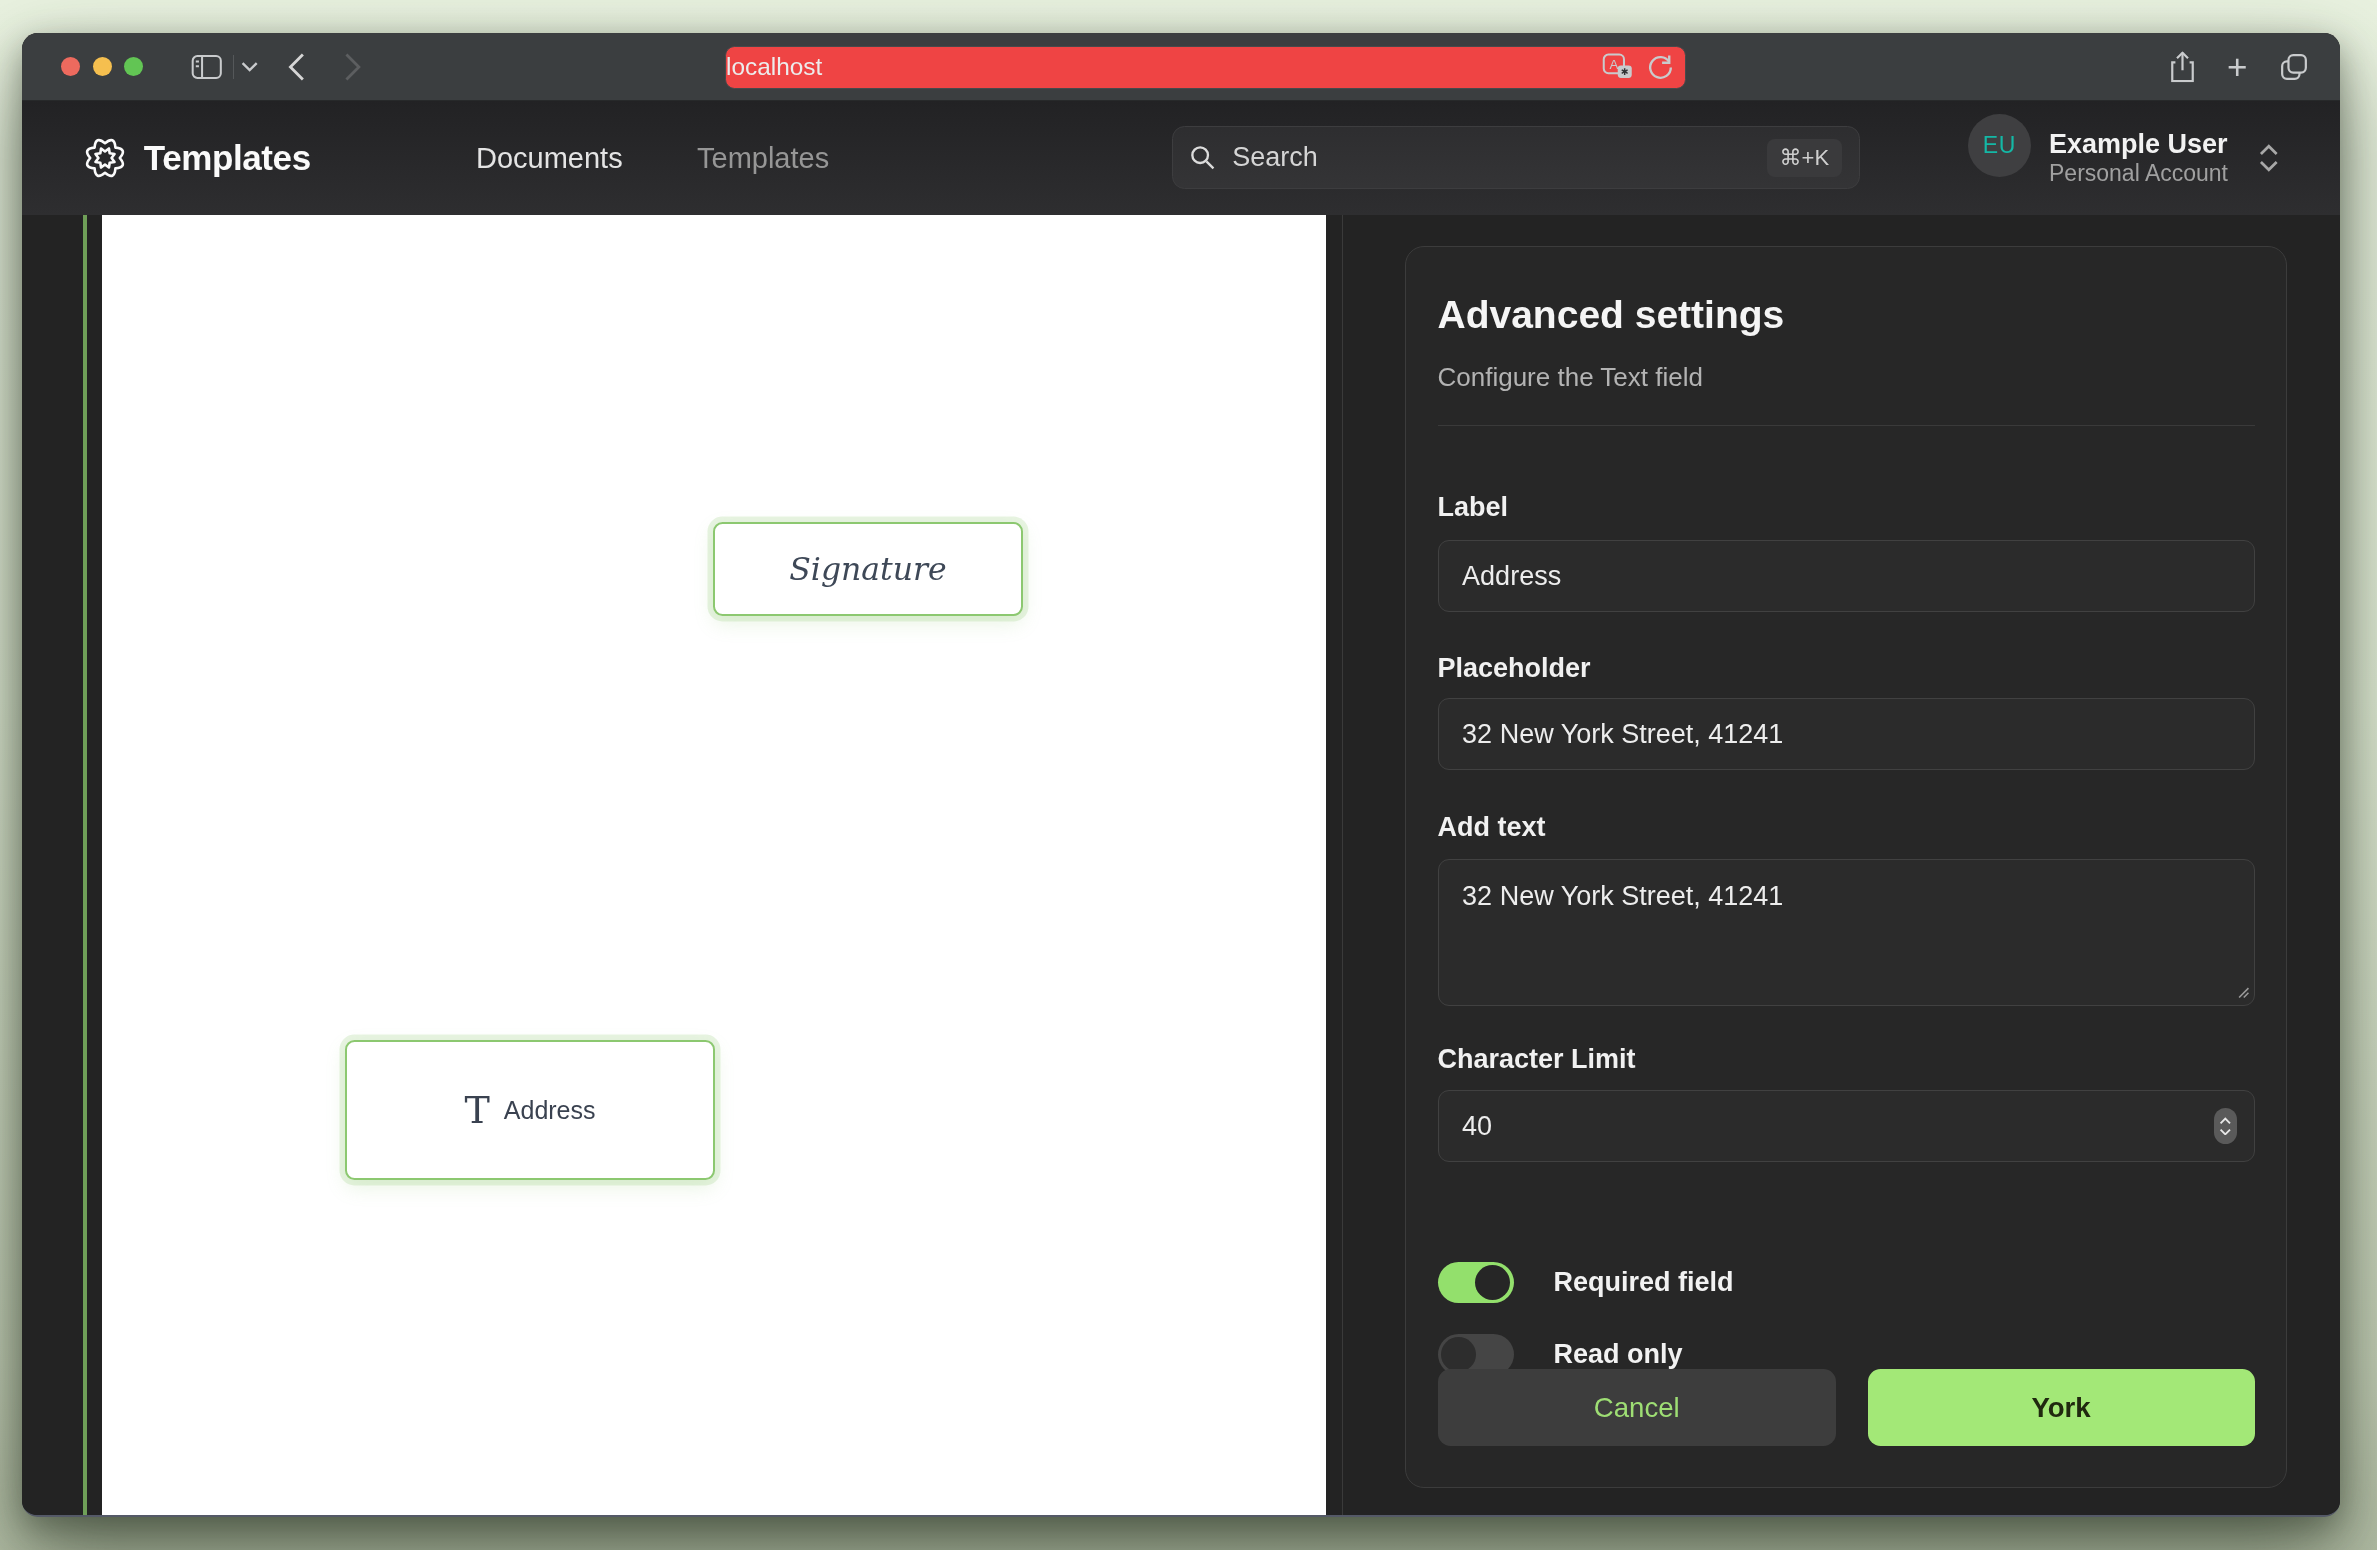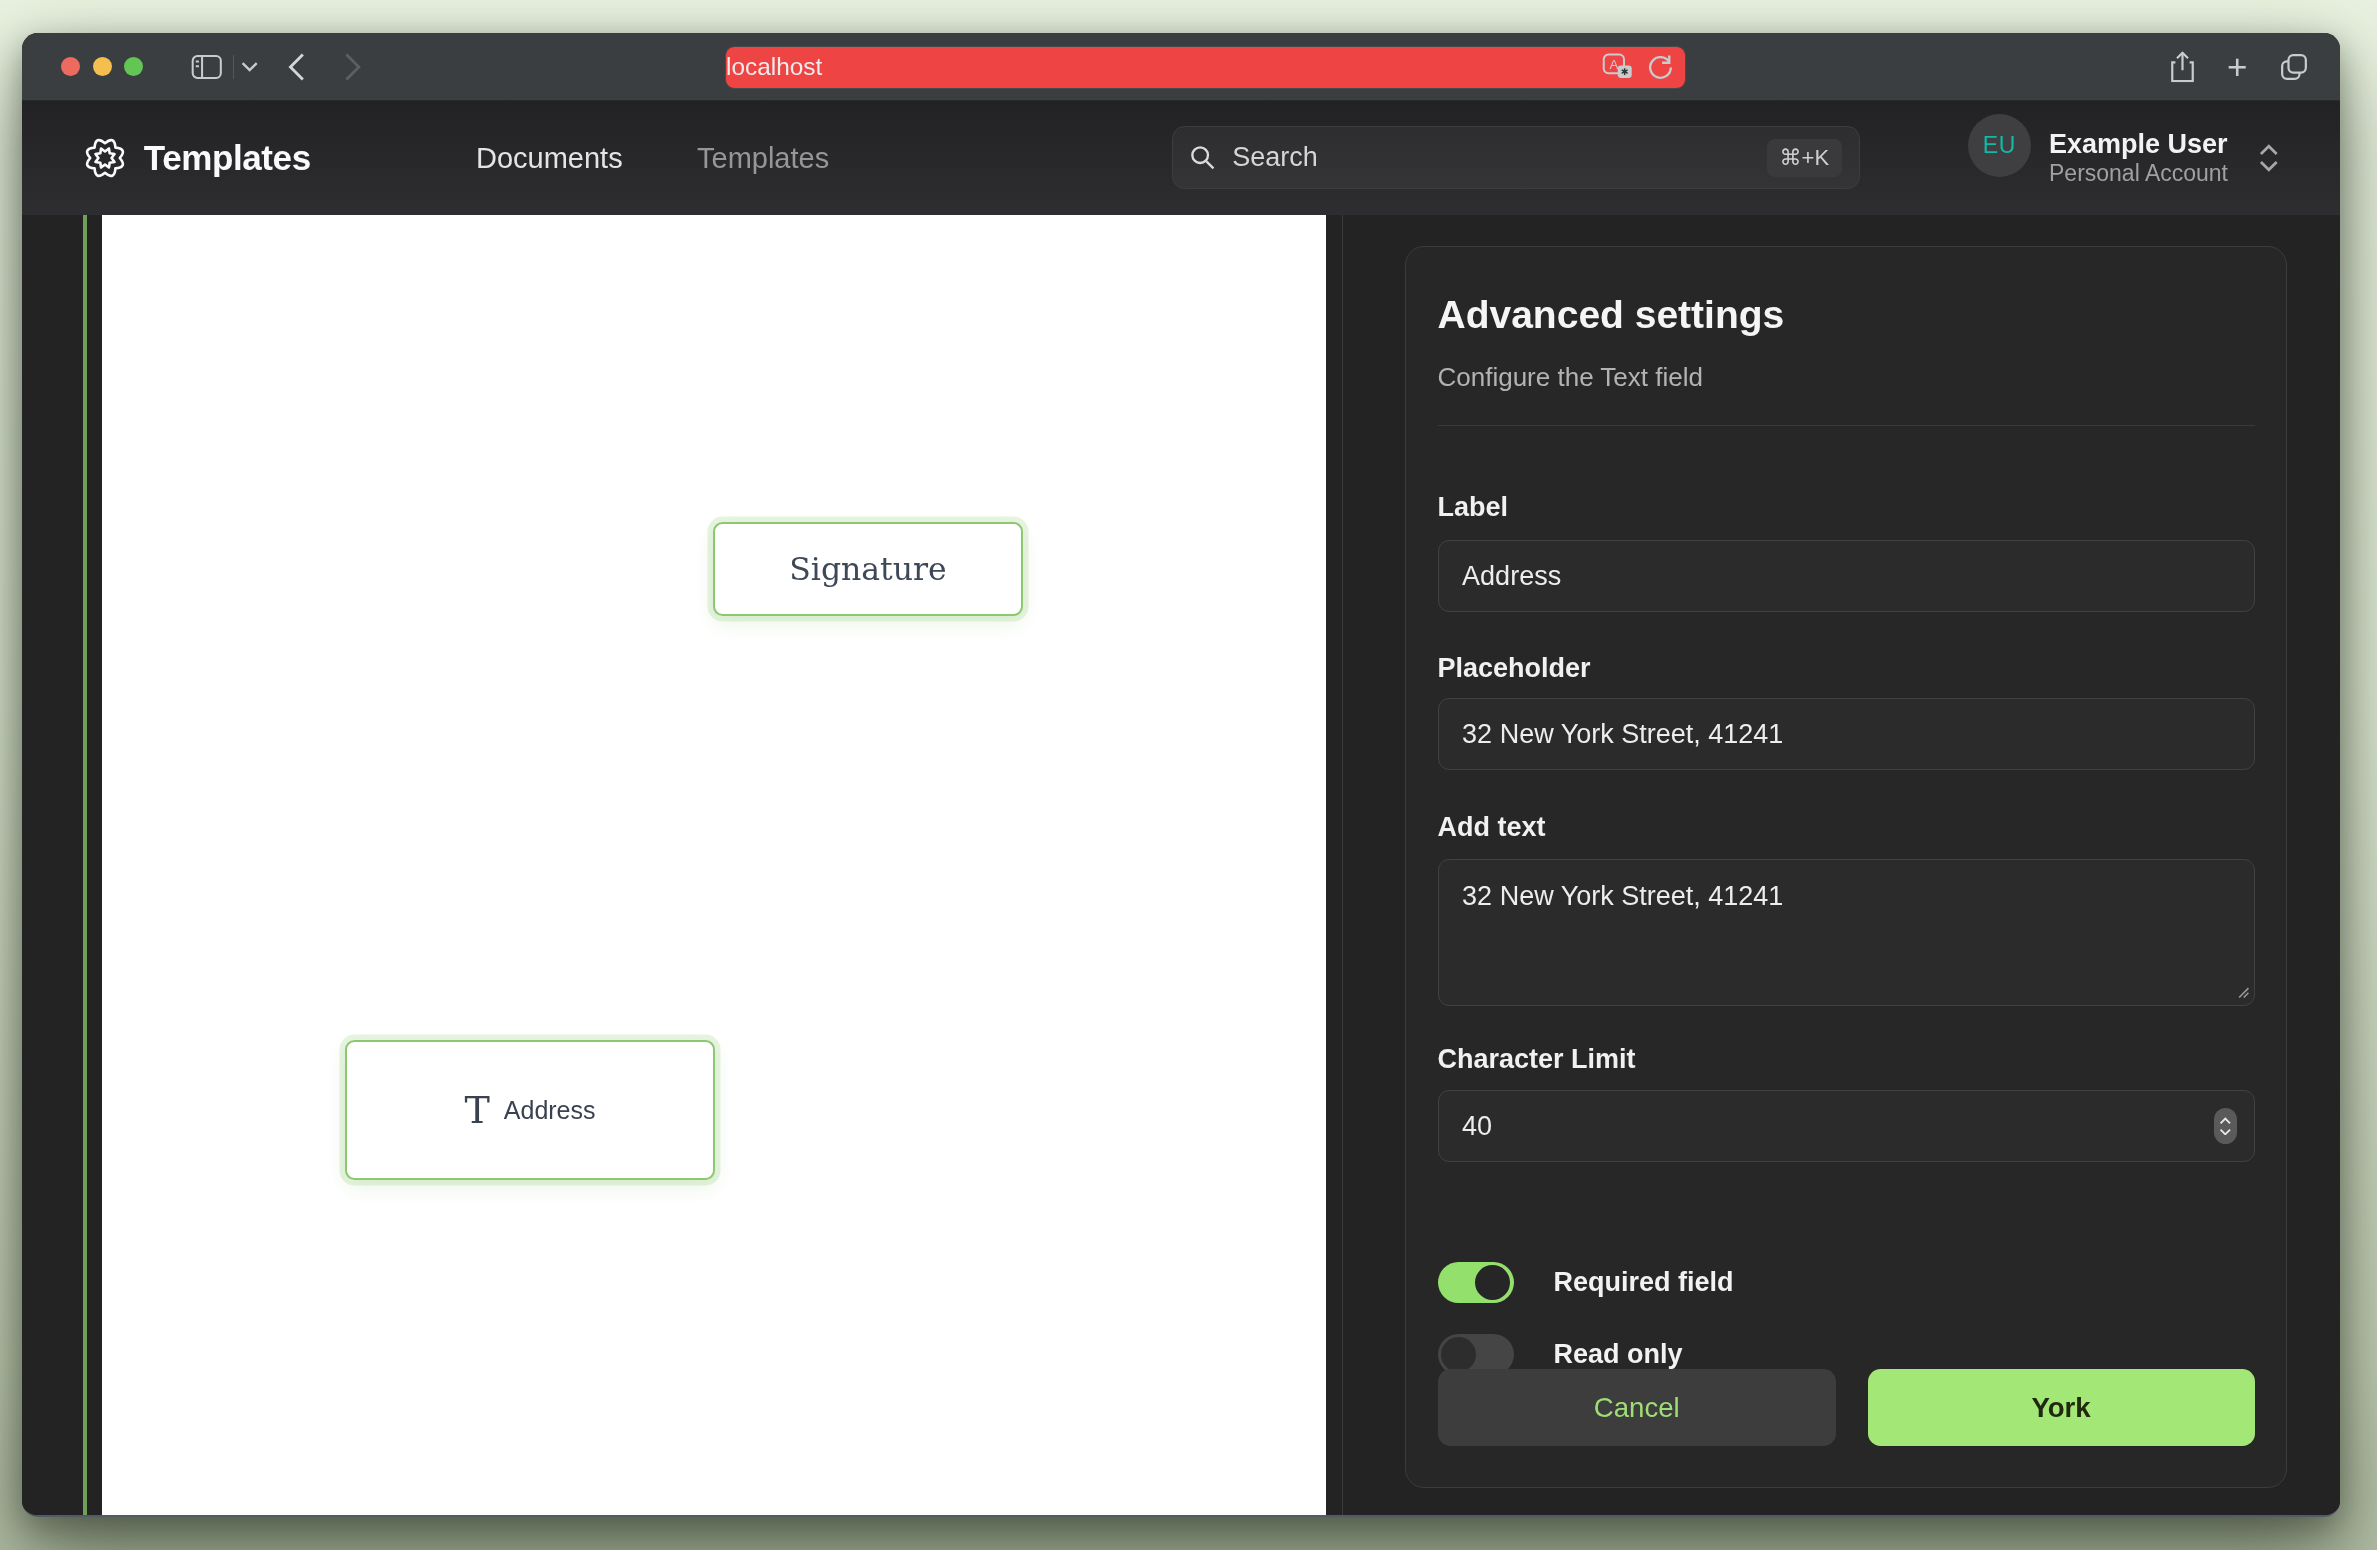--- a/index.html
+++ b/index.html
@@ -75,21 +75,21 @@
   .doc{ position:absolute; left:80px; top:0; width:1224px; height:100%; background:#ffffff; }
   .v-divider{ position:absolute; left:1320px; top:0; width:1.2px; height:100%; background:#3a3a3a; }
 
   .field-box{
     position:absolute; background:#fff; border:2.4px solid #8cc870; border-radius:9.5px;
     box-shadow:0 0 0 5.5px rgba(140,200,112,.20), 0 7.9px 19px rgba(140,200,112,.18);
     display:flex; align-items:center; justify-content:center;
   }
   .field-signature{ left:611px; top:307px; width:310px; height:94px; }
   .field-signature .sig{
-    font-family:"DejaVu Serif", serif; font-size:31.5px; color:#3e4857;
+    font-family:"DejaVu Serif", serif; font-style:italic; font-size:31.5px; color:#3e4857;
   }
   .field-text{ left:243px; top:825px; width:370px; height:140px; gap:14px; }
   .field-text .tglyph{ font-family:"DejaVu Serif", serif; font-size:38px; color:#3a4250; line-height:1; }
   .field-text .tlabel{ font-size:25px; color:#3a4250; }
 
   
   .card{
     position:absolute; left:1383px; top:31px; width:882px; height:1242px;
     background:#272727; border:1.2px solid #3c3c3c; border-radius:19px;
   }

